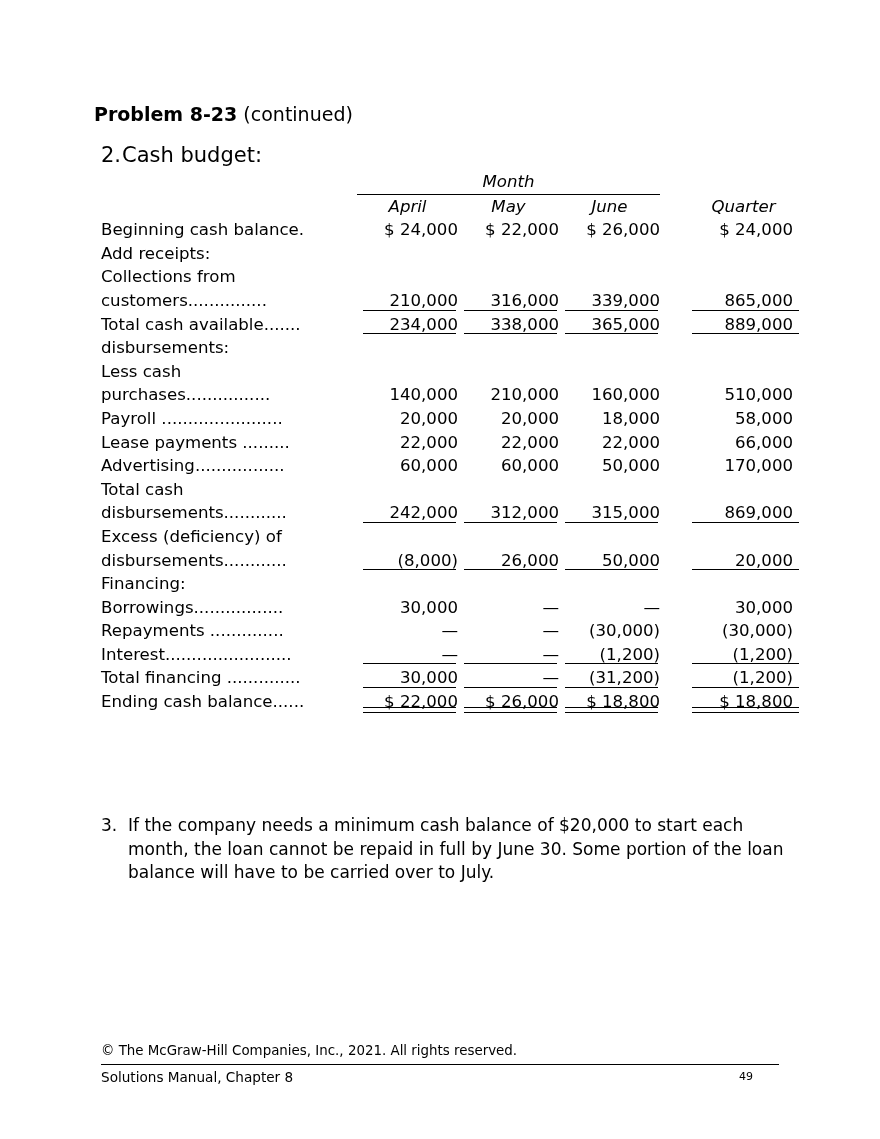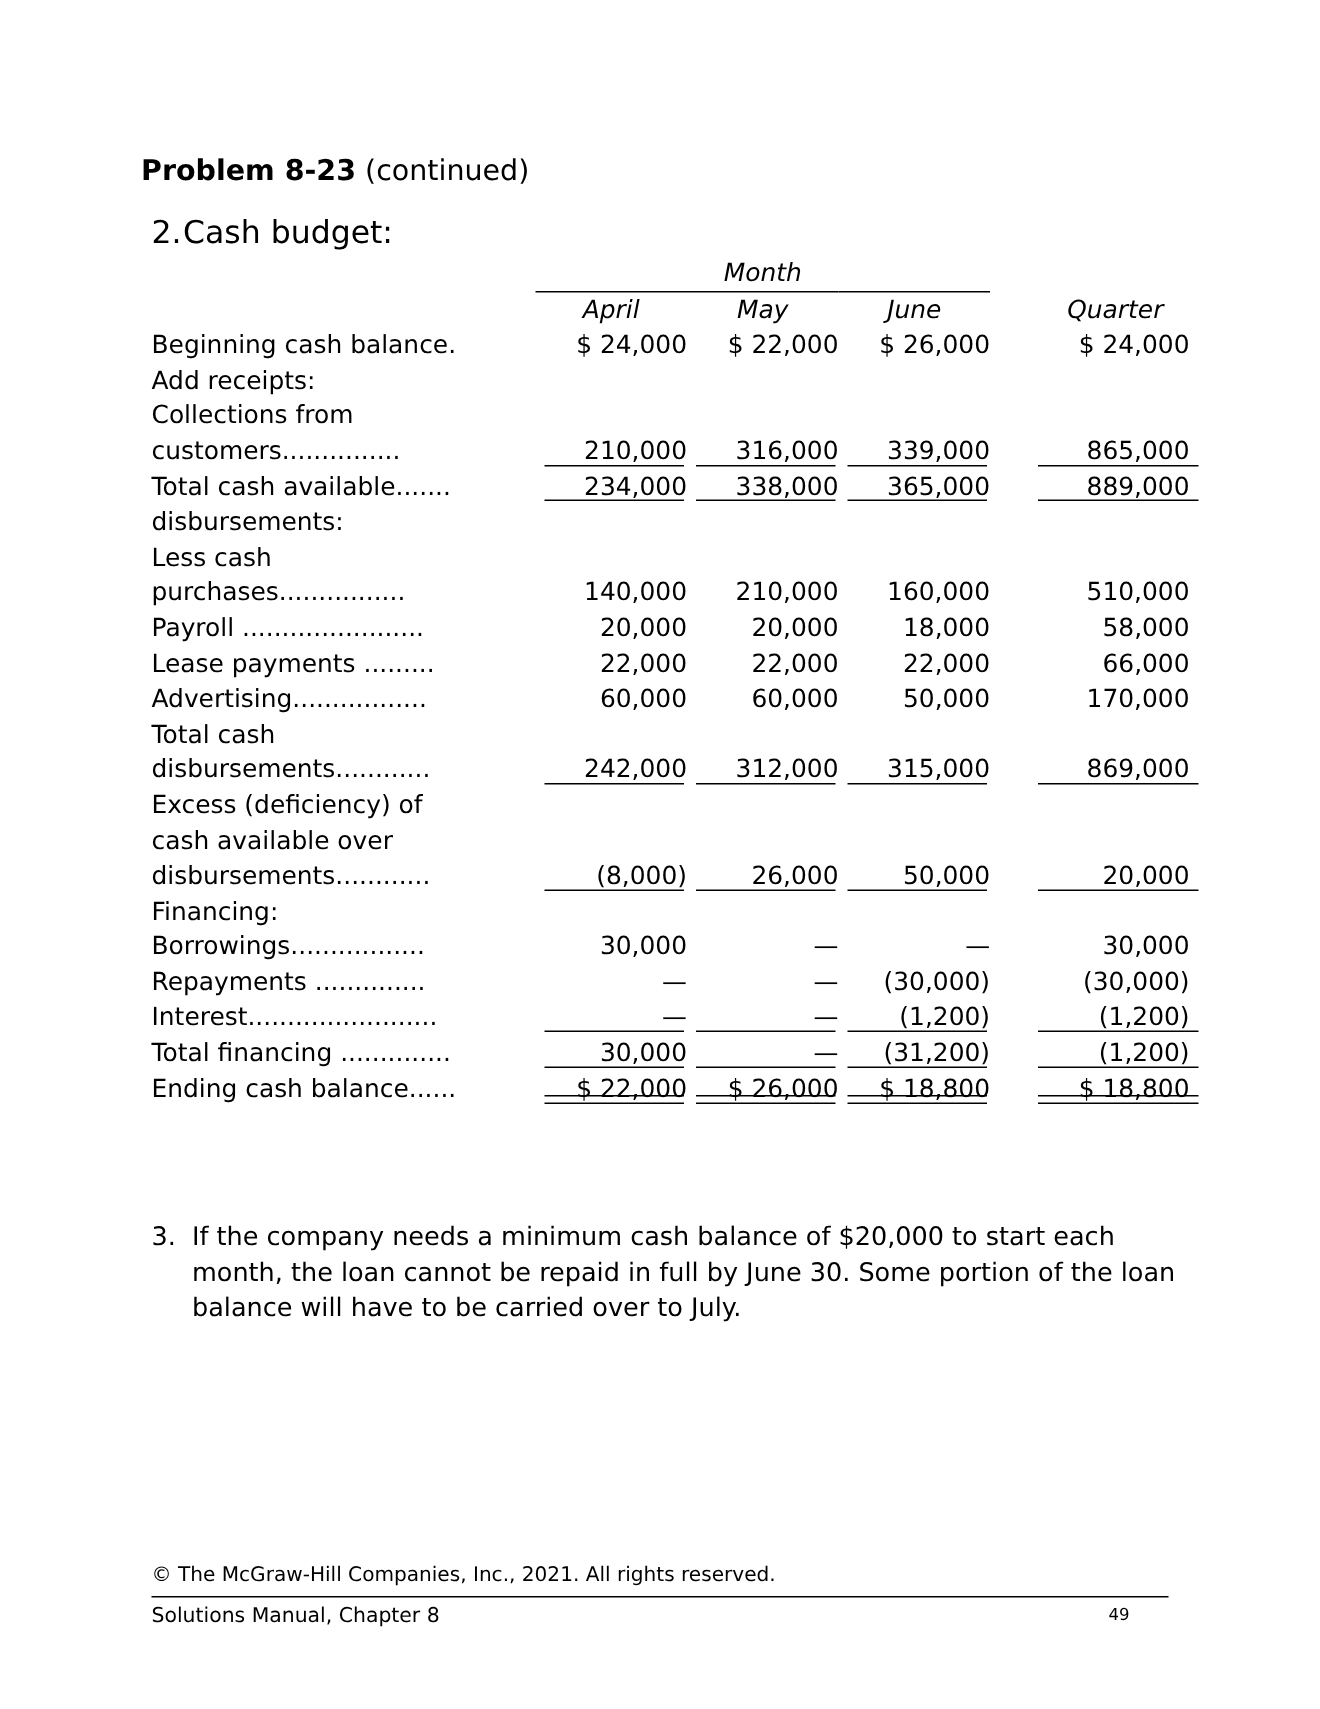--- a/index.html
+++ b/index.html
@@ -328,28 +328,20 @@
           </tr>
           <tr>
             <td class="lbl ind0"><span>Excess (deficiency) of</span><span class="dots"></span></td>
             <td class="num-cell "></td>
             <td class="num-cell "></td>
             <td class="num-cell "></td>
             <td></td>
             <td class="num-cell qtr "></td>
           </tr>
           <tr>
-            <td class="lbl ind1"><span>cash available over</span><span class="dots"></span></td>
-            <td class="num-cell "></td>
-            <td class="num-cell "></td>
-            <td class="num-cell "></td>
-            <td></td>
-            <td class="num-cell qtr "></td>
-          </tr>
-          <tr>
             <td class="lbl ind1"><span>disbursements</span><span class="dots">............</span></td>
             <td class="num-cell ul1">(8,000)</td>
             <td class="num-cell ul1">26,000</td>
             <td class="num-cell ul1">50,000</td>
             <td></td>
             <td class="num-cell qtr ul1">20,000</td>
           </tr>
           <tr>
             <td class="lbl ind0"><span>Financing:</span><span class="dots"></span></td>
             <td class="num-cell "></td>

